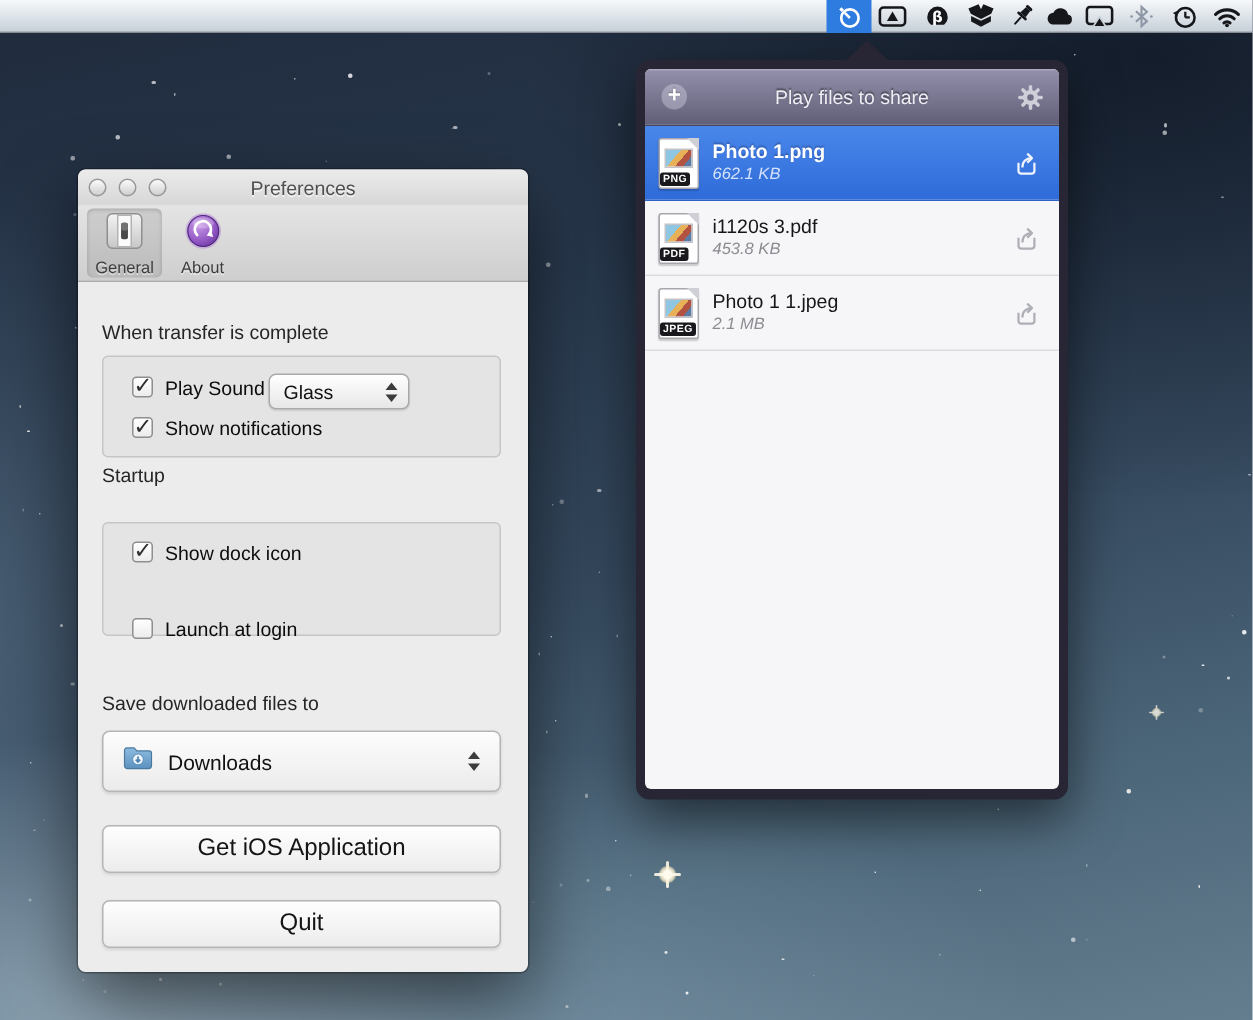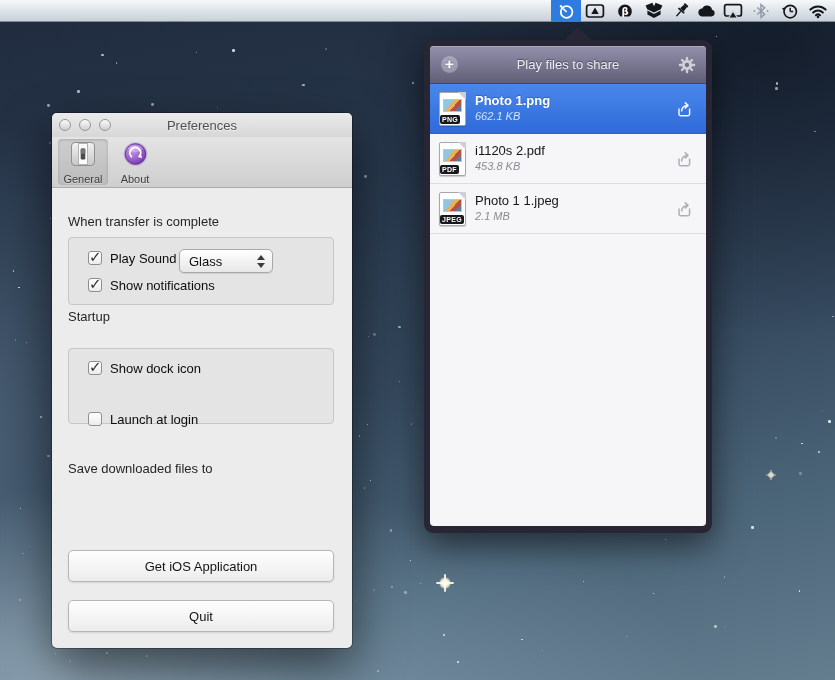--- a/index.html
+++ b/index.html
@@ -72,21 +72,21 @@
   #prefs-titlebar{ position:absolute; left:0; top:0; right:0; height:24px; border-radius:5px 5px 0 0;
     background:linear-gradient(#ebebeb,#d7d7d7); display:flex; align-items:center; justify-content:center; }
   #prefs-title{ font-size:13px; color:#4f4f4f; text-shadow:0 1px 0 rgba(255,255,255,.6); }
   .tl{ position:absolute; top:6px; width:12px; height:12px; border-radius:50%;
     background:linear-gradient(#fbfbfb,#cfcfcf); border:1px solid #979797; }
   #tl-close{ left:7px; } #tl-min{ left:27px; } #tl-zoom{ left:47px; }
 
   #prefs-toolbar{ position:absolute; left:0; top:24px; right:0; height:51px;
     background:linear-gradient(#e4e4e4,#cecece); border-bottom:1px solid #ababab; }
   .tb-item{ position:absolute; top:2px; height:46px; border-radius:4px; display:flex; flex-direction:column;
-    align-items:center; justify-content:space-between; padding-top:2px; }
+    align-items:center; justify-content:flex-end; padding-top:2px; }
   .tb-item.selected{ background:rgba(0,0,0,.09); box-shadow:inset 0 1px 3px rgba(0,0,0,.18); }
   #tb-general{ left:6px; width:50px; }
   #tb-about{ left:60px; width:46px; }
   .tb-label{ font-size:11px; color:#3c3c3c; margin-top:1px; text-shadow:0 1px 0 rgba(255,255,255,.45); }
 
   .sec-heading{ position:absolute; left:16px; font-size:13px; color:#262626; }
   .groupbox{ position:absolute; left:16px; width:266px; background:#e4e4e4;
     border:1px solid #c6c6c6; border-radius:4px; }
 
   .checkbox{ position:absolute; width:14px; height:14px; border:1px solid #8f8f8f; border-radius:3px;
@@ -107,21 +107,21 @@
 
   .note{ position:absolute; left:38px; top:37px; font-size:12px; color:#8b8b8b; }
 
   #folder-select{ position:absolute; left:16px; top:374px; width:266px; height:41px; border-radius:5px;
     background:linear-gradient(#fdfdfd,#ebebeb); border:1px solid #b5b5b5;
     box-shadow:0 1px 2px rgba(0,0,0,.12); display:flex; align-items:center; padding:0 13px; }
   #folder-select .val{ flex:1; font-size:14px; color:#111; margin-left:9px; }
 
   .big-button{ position:absolute; left:16px; width:266px; height:32px; border-radius:5px;
     background:linear-gradient(#fefefe,#ececec); border:1px solid #b6b6b6;
-    box-shadow:0 1px 2px rgba(0,0,0,.1); font-size:13px; color:#141414;
+    box-shadow:0 1px 2px rgba(0,0,0,.1); font-size:16px; color:#141414;
     display:flex; align-items:center; justify-content:center; }
   #btn-ios{ top:437px; } #btn-quit{ top:487px; }
 </style>
 </head>
 <body>
 
 <div id="wallpaper">
   <div id="stars">
       <i style="left: 158.6px; top: 554px; width: 1.2px; height: 1.2px; opacity: 0.67;"></i>
       <i style="left: 318.2px; top: 368.4px; width: 1.7px; height: 1.7px; opacity: 0.61;"></i>
@@ -414,21 +414,21 @@
       </div>
     </div>
 
     <div class="file-row">
       <div class="doc">
         <div class="doc-page"></div>
           <div class="doc-fold"></div>
           <div class="doc-thumb"></div>
         <div class="doc-label">PDF</div>
       </div>
-      <div class="file-name">i1120s 2.pdf</div>
+      <div class="file-name">i1120s 3.pdf</div>
       <div class="file-size">453.8 KB</div>
       <div class="share-button">
         <svg viewBox="0 0 20 20" width="20" height="20">
             <path d="M5 9.5 V15 a1.8 1.8 0 0 0 1.8 1.8 h7 A1.8 1.8 0 0 0 15.6 15 V9.5" fill="none" stroke="currentColor" stroke-width="1.5"></path>
             <path d="M7.6 12.6 C7.6 8.6 10.2 6.6 13.6 6.4" fill="none" stroke="currentColor" stroke-width="1.5"></path>
             <path d="M10.8 3.4 L14 6.4 L10.8 9.4" fill="none" stroke="currentColor" stroke-width="1.5" stroke-linejoin="round"></path>
           </svg>
       </div>
     </div>
 
@@ -516,16 +516,36 @@
 
   <div class="sec-heading" style="top:196px;">Startup</div>
   <div class="groupbox" style="top:235px; height:76px;">
     <span class="checkbox checked" style="left:19px; top:12px;"></span>
     <span class="cb-label" style="left:41px; top:12px;">Show dock icon</span>
     <span class="checkbox" style="left:19px; top:63px;"></span>
     <span class="cb-label" style="left:41px; top:63px;">Launch at login</span>
   </div>
 
   <div class="sec-heading" style="top:348px;">Save downloaded files to</div>
+  <div id="folder-select">
+    <span>
+      <svg width="21" height="17" viewBox="0 0 21 17">
+          <defs>
+            <linearGradient id="fold" x1="0" y1="0" x2="0" y2="1">
+              <stop offset="0" stop-color="#8dbce0"></stop>
+              <stop offset="1" stop-color="#5c91bf"></stop>
+            </linearGradient>
+          </defs>
+          <path d="M1 3.2 a1.6 1.6 0 0 1 1.6-1.6 h4.8 l1.8 2 h8.2 A1.6 1.6 0 0 1 19 5.2 v8.2 a2 2 0 0 1 -2 2 H3 a2 2 0 0 1 -2 -2 Z" fill="url(#fold)" stroke="#49799f" stroke-width="0.8"></path>
+          <circle cx="10" cy="9.3" r="3.6" fill="#eef4f9" stroke="#5d92bf" stroke-width="0.7"></circle>
+          <path d="M10 7.3 v3.4 M8.5 9.4 l1.5 1.6 1.5 -1.6" stroke="#4d84b2" stroke-width="1.2" fill="none"></path>
+        </svg>
+    </span>
+    <span class="val">Downloads</span>
+    <span class="arrows">
+        <span class="tri-up"></span>
+        <span class="tri-down"></span>
+      </span>
+  </div>
 
   <div class="big-button" id="btn-ios">Get iOS Application</div>
   <div class="big-button" id="btn-quit">Quit</div>
 </div>
 
 </body></html>

